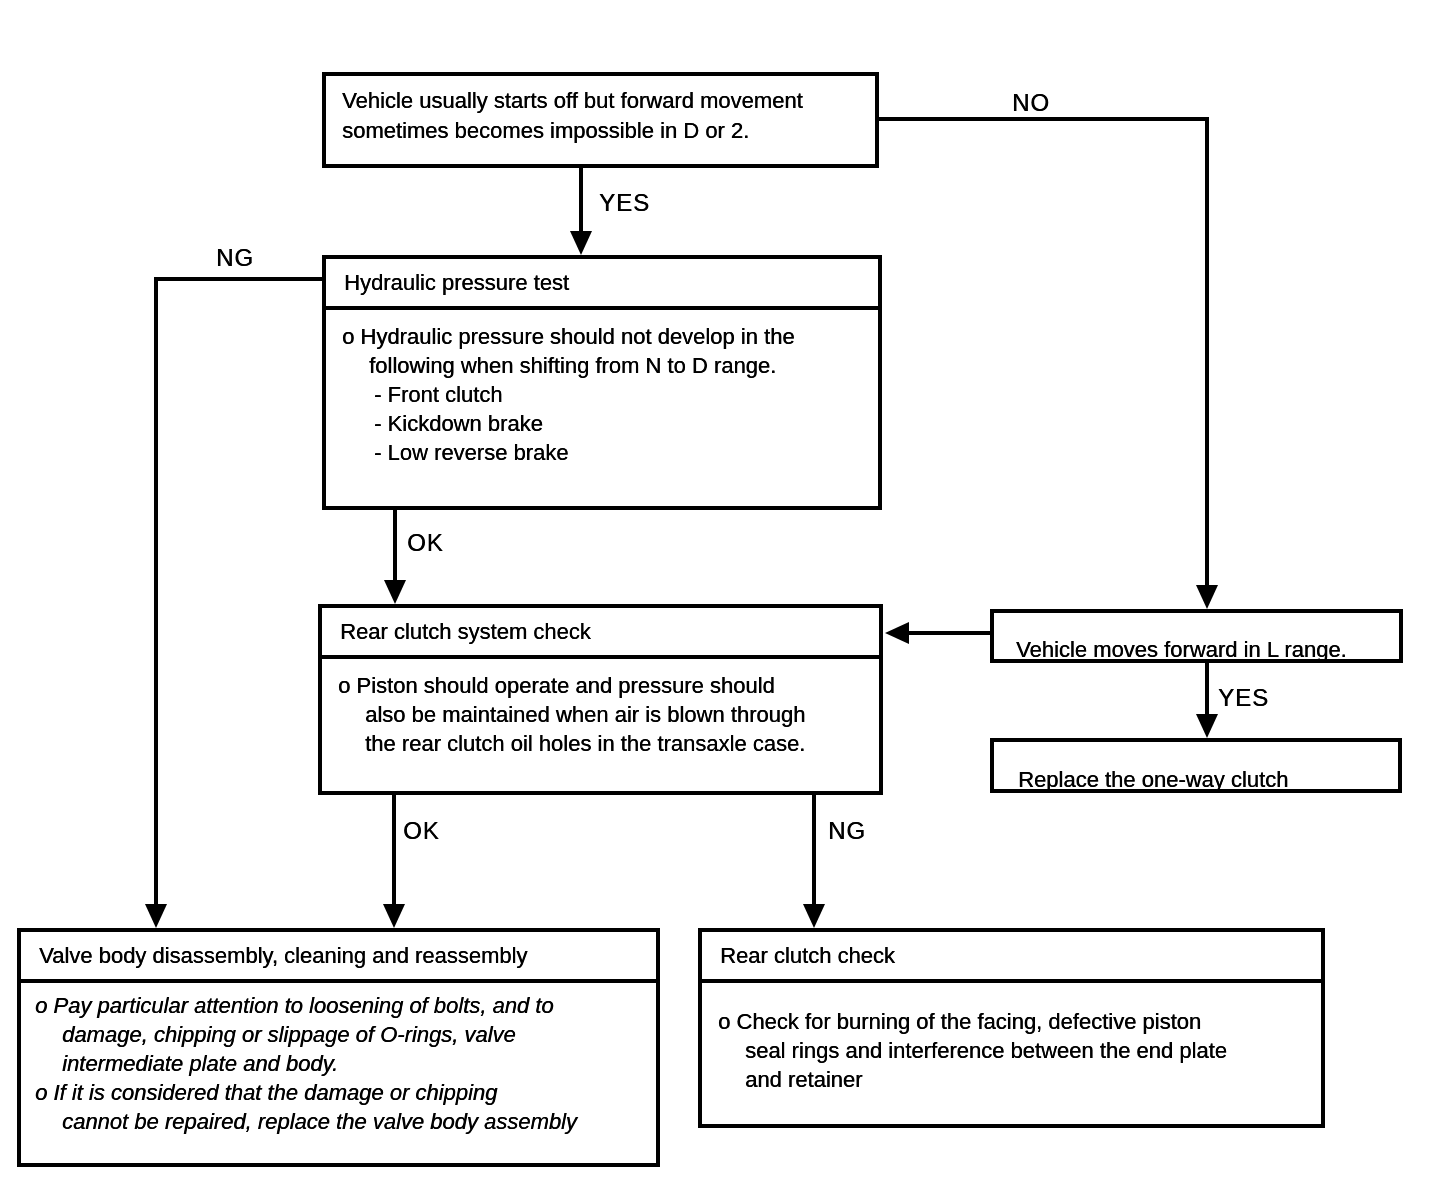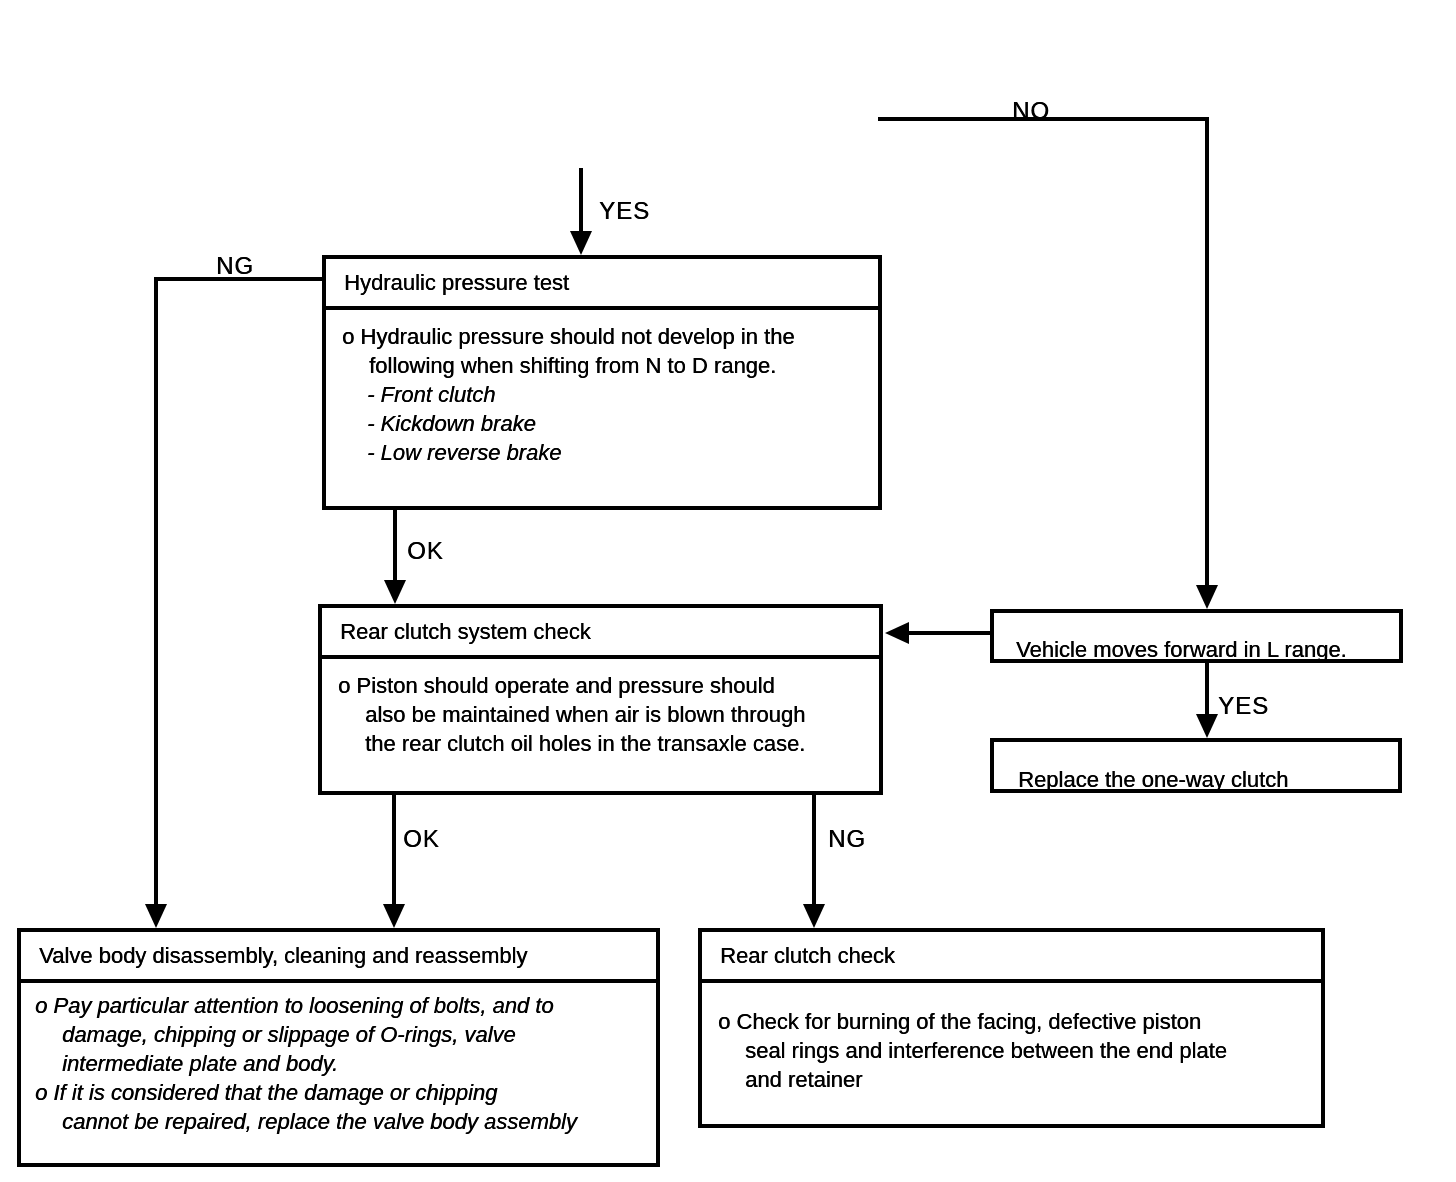--- a/index.html
+++ b/index.html
@@ -33,21 +33,21 @@
     padding: 12px 14px 0 16px;
     font-size: 22px;
     line-height: 29px;
     text-shadow: 0.4px 0 0 var(--ink);
   }
   .bullet {
     padding-left: 27px;
     text-indent: -27px;
     white-space: pre-line;
   }
-  .sub { margin-left: 25px; font-style: italic; }
+  .sub { margin-left: 32px; }
   .plain {
     padding: 10px 16px;
     font-size: 22px;
     line-height: 30px;
     white-space: pre-line;
     text-shadow: 0.4px 0 0 var(--ink);
   }
   .single {
     position: absolute;
     inset: 0;
@@ -71,28 +71,31 @@
     position: absolute; width: 0; height: 0;
     border-top: 11px solid transparent;
     border-bottom: 11px solid transparent;
     border-right: 24px solid var(--ink);
   }
   .elabel {
     position: absolute;
     font-size: 24px;
     letter-spacing: 1px;
     text-shadow: 0.4px 0 0 var(--ink);
-    margin-top: 8px;
   }
 </style>
 </head>
 <body>
 
 <div class="canvas">
 
+  <div class="node" style="left:322px; top:72px; width:557px; height:96px;">
+    <div class="plain">Vehicle usually starts off but forward movement
+sometimes becomes impossible in D or 2.</div>
+  </div>
 
   <div class="node" style="left:322px; top:255px; width:560px; height:255px;">
     <div class="hdr">Hydraulic pressure test</div>
     <div class="body">
       <div class="bullet">o Hydraulic pressure should not develop in the
 following when shifting from N to D range.</div>
       <div class="bullet sub">- Front clutch</div>
       <div class="bullet sub">- Kickdown brake</div>
       <div class="bullet sub">- Low reverse brake</div>
     </div>

